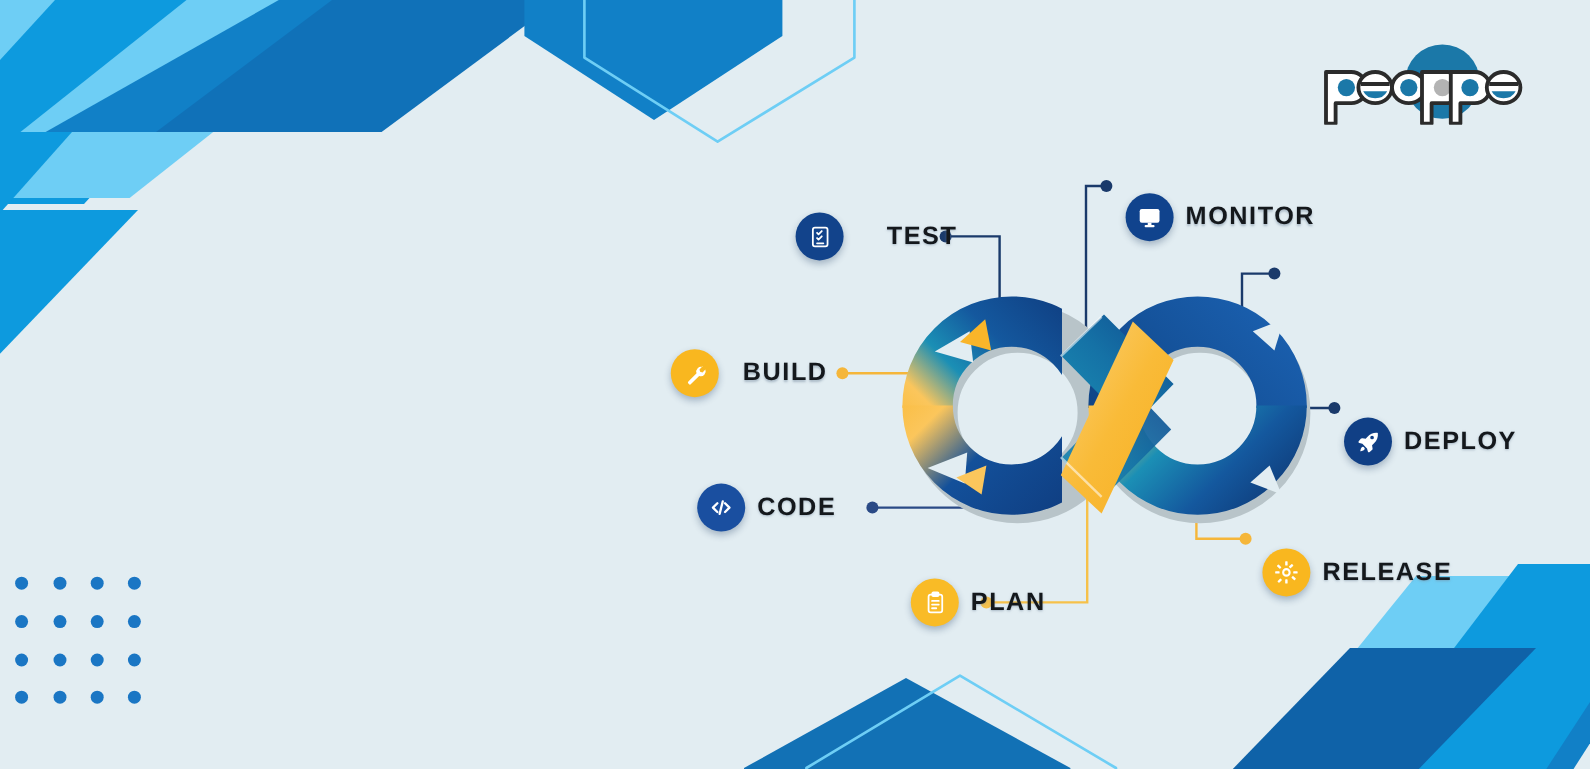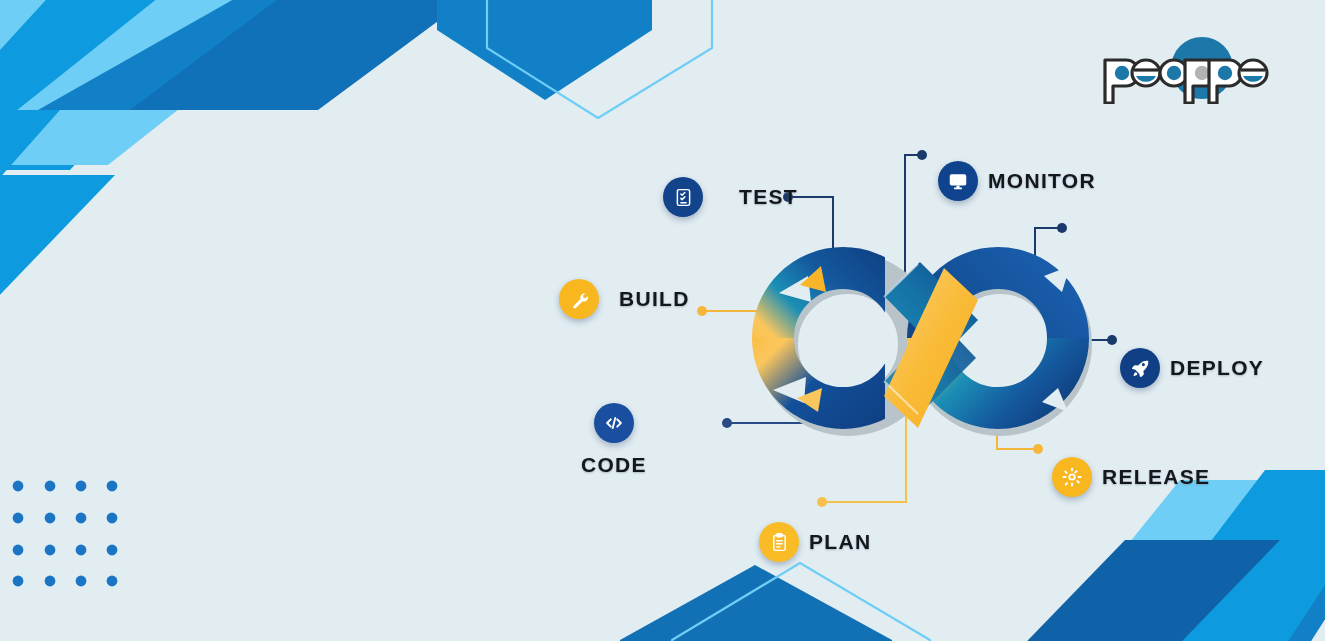--- a/index.html
+++ b/index.html
@@ -248,41 +248,41 @@
         <svg width="21" height="21" viewBox="0 0 24 24" fill="none" stroke="#ffffff" stroke-width="1.7" stroke-linecap="round" stroke-linejoin="round">
           <rect x="5" y="3" width="14" height="18" rx="2"></rect>
           <path d="M9 8l1.4 1.4L13.5 6.3"></path>
           <path d="M9 13l1.4 1.4L13.5 11.3"></path>
           <path d="M9 18h6"></path>
         </svg>
       </span>
       <span class="node-label">TEST</span>
     </div>
 
-    <div class="node" style="left:559px; top:279px;gap:20px;">
+    <div class="node" style="left:559px; top:291px;gap:20px;">
       <span class="node-icon" style="background:#f9b71f;">
         <svg width="21" height="21" viewBox="0 0 24 24" fill="#ffffff">
           <path d="M19.1 5.6a4.6 4.6 0 0 0-6 5.9L5.3 19.3a1.4 1.4 0 0 0 0 2l.5.5a1.4 1.4 0 0 0 2 0l7.8-7.8a4.6 4.6 0 0 0 5.9-6l-2.7 2.7-2.3-.6-.6-2.3 2.7-2.7z"></path>
         </svg>
       </span>
       <span class="node-label">BUILD</span>
     </div>
 
-    <div class="node" style="left:581px; top:403px;flex-direction:column;">
+    <div class="node" style="left:581px; top:403px;">
       <span class="node-icon" style="background:#1a4fa0;">
         <svg width="22" height="22" viewBox="0 0 24 24" fill="none" stroke="#ffffff" stroke-width="2.1" stroke-linecap="round" stroke-linejoin="round">
           <polyline points="8.5,8 4.5,12 8.5,16"></polyline>
           <polyline points="15.5,8 19.5,12 15.5,16"></polyline>
           <line x1="13.4" y1="6.4" x2="10.6" y2="17.6"></line>
         </svg>
       </span>
       <span class="node-label">CODE</span>
     </div>
 
-    <div class="node" style="left:759px; top:482px;margin-top:40px;">
+    <div class="node" style="left:759px; top:482px;">
       <span class="node-icon" style="background:#f9bb26;">
         <svg width="21" height="21" viewBox="0 0 24 24" fill="none" stroke="#ffffff" stroke-width="1.7" stroke-linecap="round" stroke-linejoin="round">
           <rect x="5.5" y="4" width="13" height="17" rx="2"></rect>
           <rect x="9" y="2" width="6" height="3.4" rx="1" fill="#ffffff"></rect>
           <path d="M8.8 10h6.4"></path>
           <path d="M8.8 13.5h6.4"></path>
           <path d="M8.8 17h4"></path>
         </svg>
       </span>
       <span class="node-label">PLAN</span>

